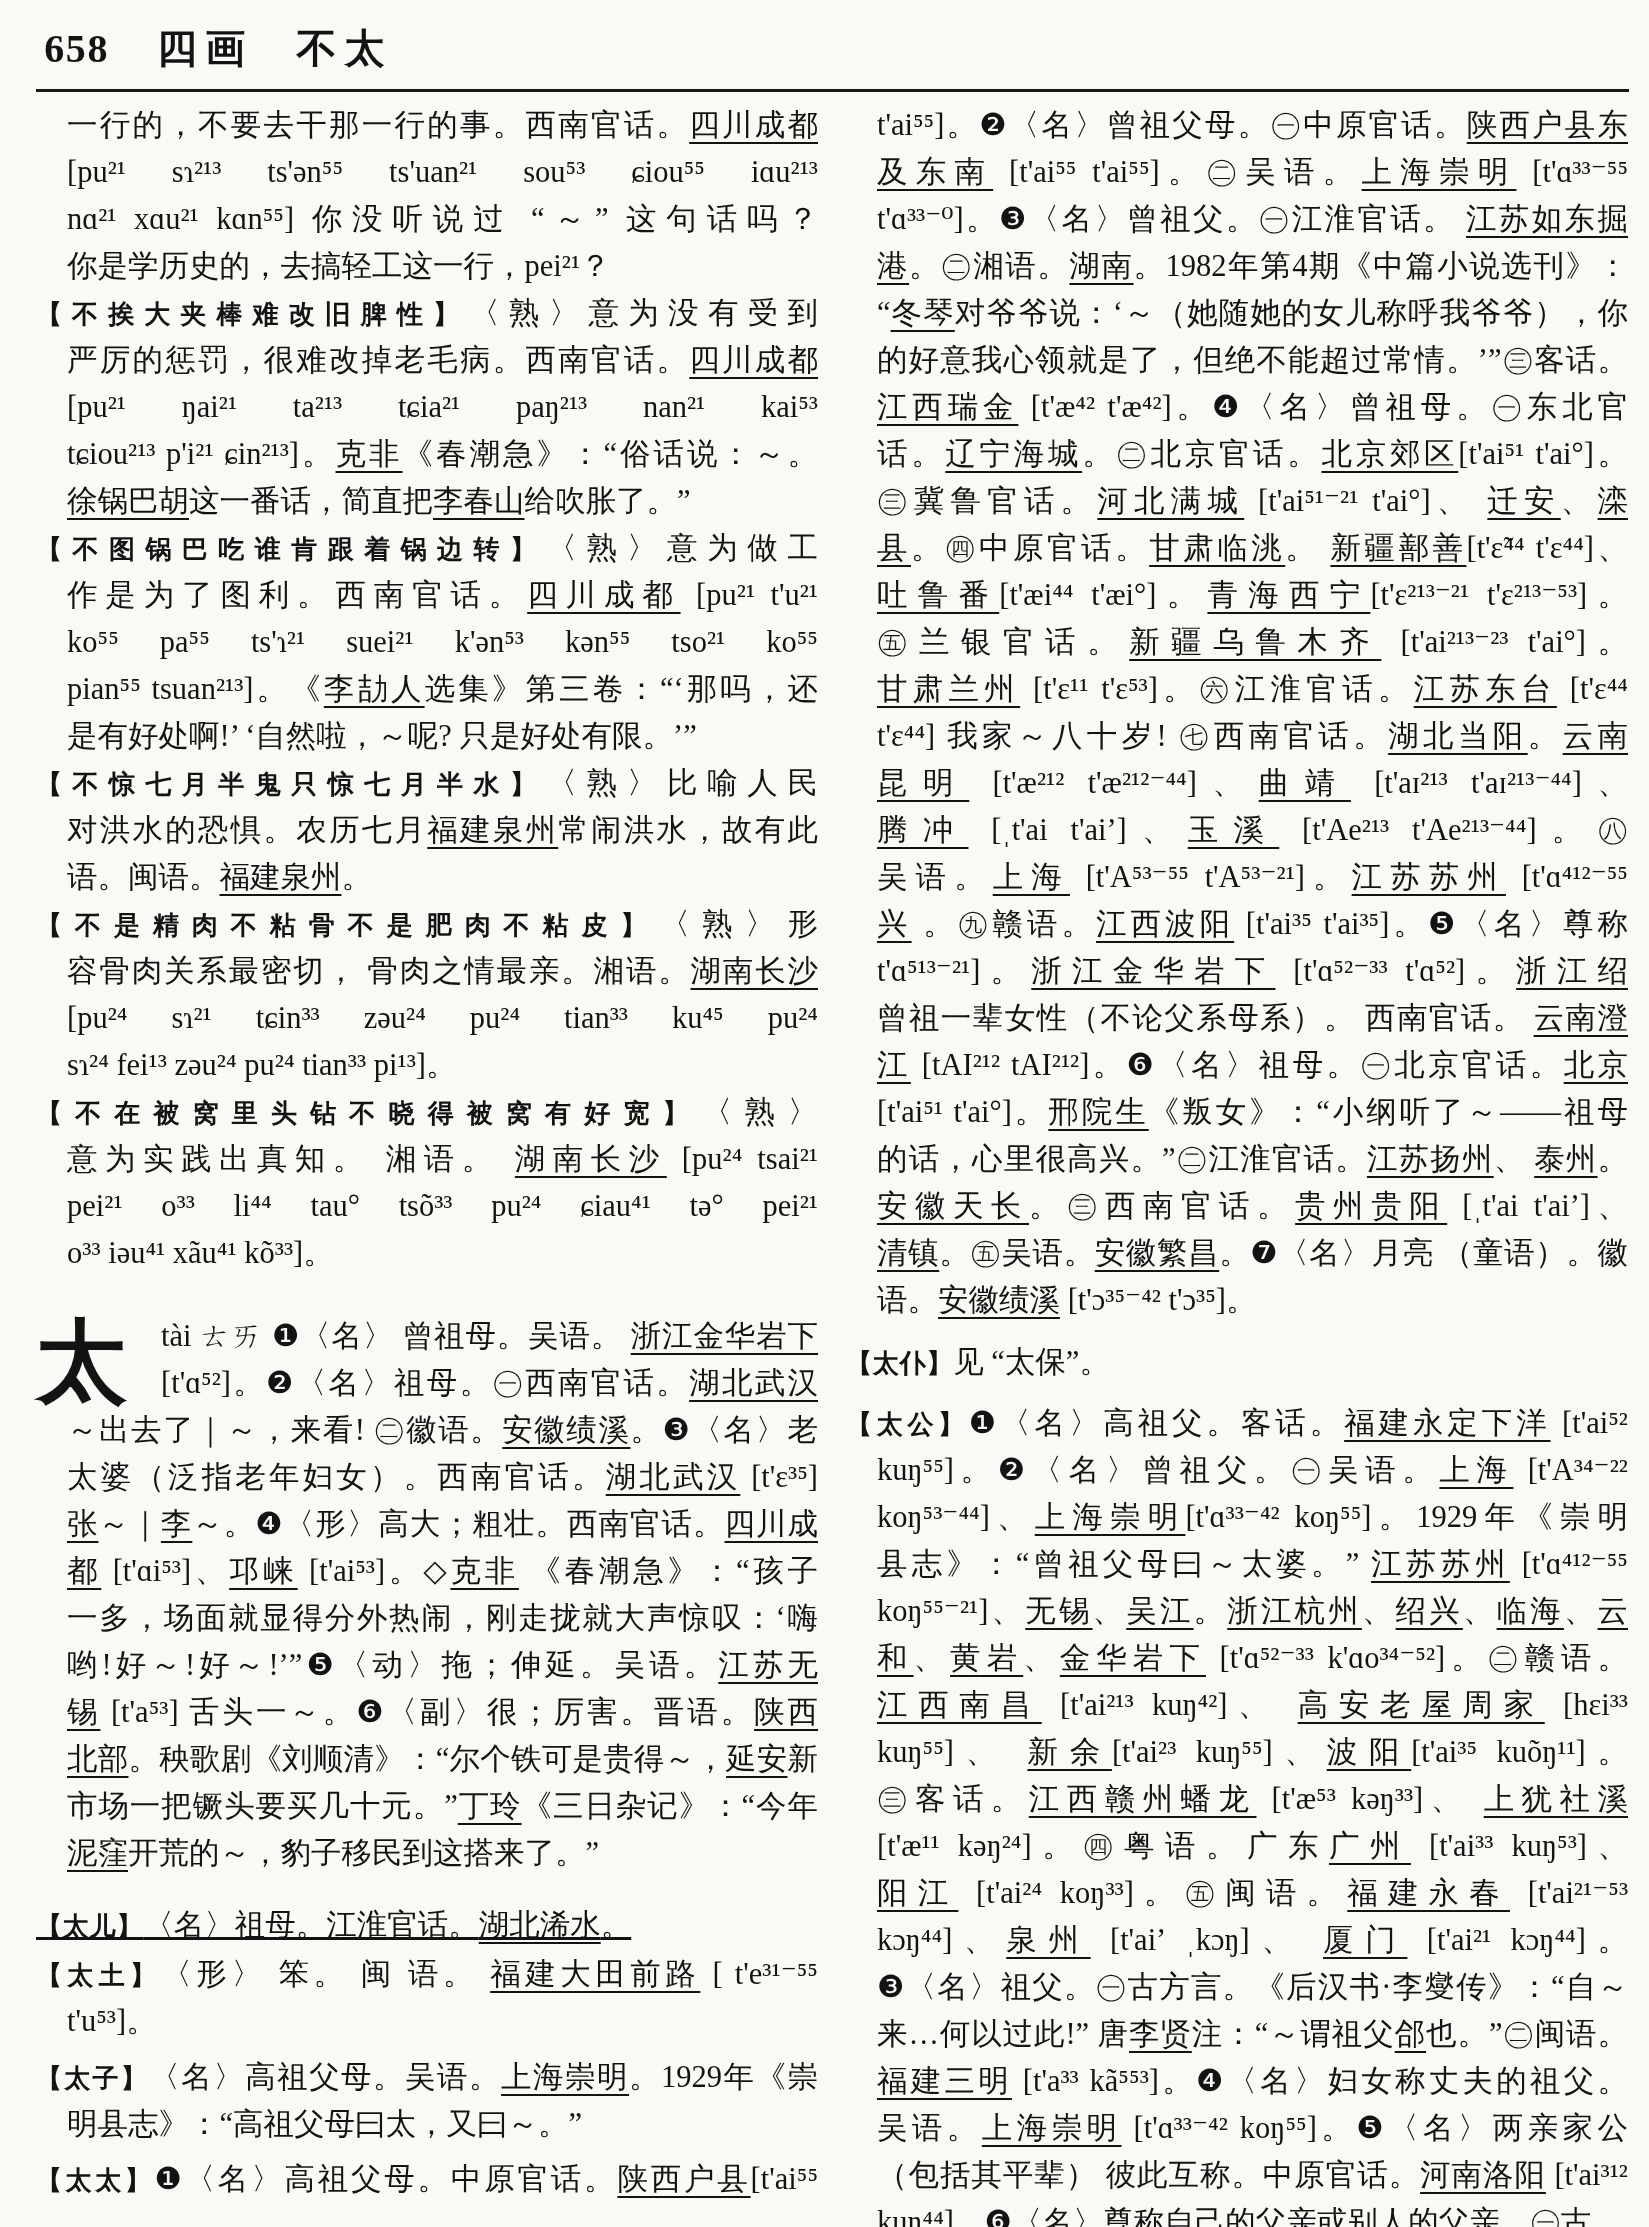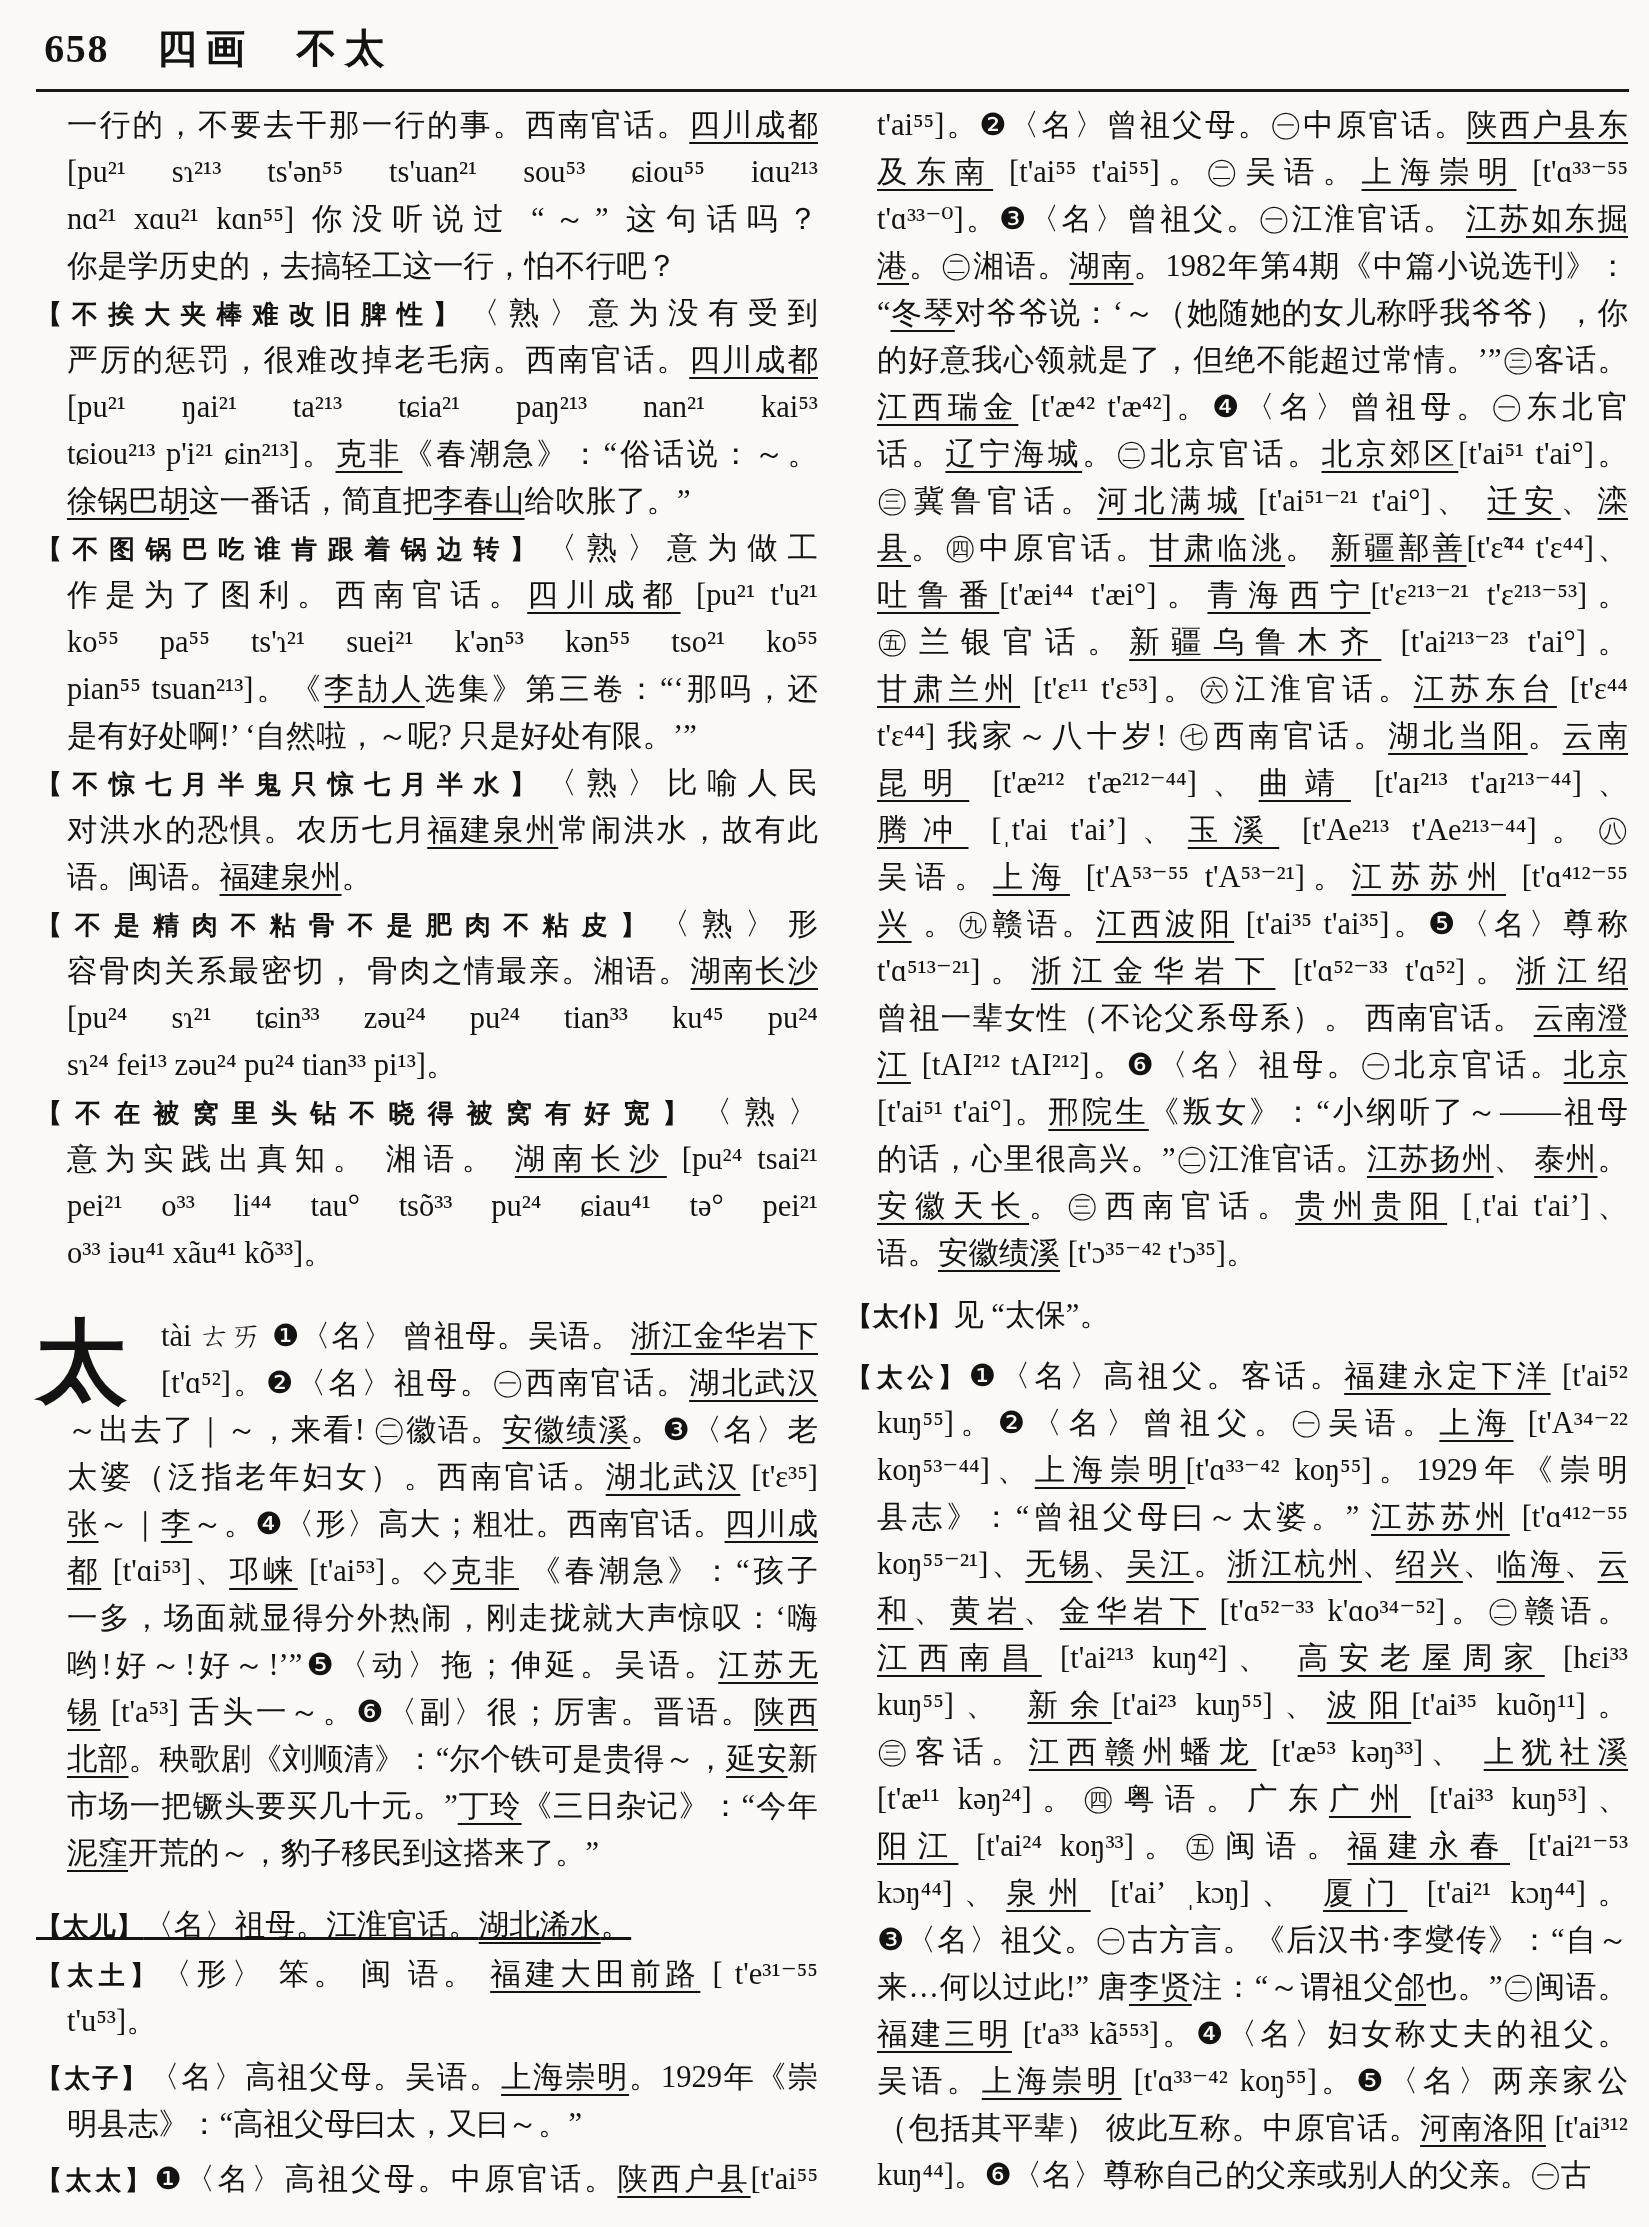--- a/index.html
+++ b/index.html
@@ -51,21 +51,21 @@
     <span class="num">658</span>
     <span class="sect">四画</span>
     <span class="range">不太</span>
   </div>
   <div class="cols">
     <div class="col">
         <div class="block">
           <div class="line cont">一行的，不要去干那一行的事。西南官话。<u>四川成都</u></div>
           <div class="line cont">[pu²¹ sɿ²¹³ ts'ən⁵⁵ ts'uan²¹ sou⁵³ ɕiou⁵⁵ iɑu²¹³</div>
           <div class="line cont">nɑ²¹ xɑu²¹ kɑn⁵⁵] 你没听说过 “～” 这句话吗？</div>
-          <div class="line cont end">你是学历史的，去搞轻工这一行，怕不行吧？</div>
+          <div class="line cont end">你是学历史的，去搞轻工这一行，pei²¹？</div>
         </div>
         <div class="block">
           <div class="line first"><span class="hw">【不挨大夹棒难改旧脾性】</span>〈熟〉意为没有受到</div>
           <div class="line cont">严厉的惩罚，很难改掉老毛病。西南官话。<u>四川成都</u></div>
           <div class="line cont">[pu²¹ ŋai²¹ ta²¹³ tɕia²¹ paŋ²¹³ nan²¹ kai⁵³</div>
           <div class="line cont">tɕiou²¹³ p'i²¹ ɕin²¹³]。<u>克非</u>《春潮急》：“俗话说：～。</div>
           <div class="line cont end"><u>徐锅巴胡</u>这一番话，简直把<u>李春山</u>给吹胀了。”</div>
         </div>
         <div class="block">
           <div class="line first"><span class="hw">【不图锅巴吃谁肯跟着锅边转】</span>〈熟〉意为做工</div>
@@ -140,20 +140,21 @@
           <div class="line cont"><u>昆明</u> [t'æ²¹² t'æ²¹²⁻⁴⁴]、<u>曲靖</u> [t'aɪ²¹³ t'aɪ²¹³⁻⁴⁴]、</div>
           <div class="line cont"><u>腾冲</u> [ˌt'ai t'aiʼ]、<u>玉溪</u> [t'Ae²¹³ t'Ae²¹³⁻⁴⁴]。㊇</div>
           <div class="line cont">吴语。<u>上海</u> [t'A⁵³⁻⁵⁵ t'A⁵³⁻²¹]。<u>江苏苏州</u> [t'ɑ⁴¹²⁻⁵⁵</div>
           <div class="line cont"><u>兴</u> 。㊈赣语。<u>江西波阳</u> [t'ai³⁵ t'ai³⁵]。❺〈名〉尊称</div>
           <div class="line cont">t'ɑ⁵¹³⁻²¹]。<u>浙江金华岩下</u> [t'ɑ⁵²⁻³³ t'ɑ⁵²]。<u>浙江绍</u></div>
           <div class="line cont">曾祖一辈女性（不论父系母系）。 西南官话。 <u>云南澄</u></div>
           <div class="line cont"><u>江</u> [tAI²¹² tAI²¹²]。❻〈名〉祖母。㊀北京官话。<u>北京</u></div>
           <div class="line cont">[t'ai⁵¹ t'ai°]。<u>邢院生</u>《叛女》：“小纲听了～——祖母</div>
           <div class="line cont">的话，心里很高兴。”㊁江淮官话。<u>江苏扬州</u>、 <u>泰州</u>。</div>
           <div class="line cont"><u>安徽天长</u>。㊂西南官话。<u>贵州贵阳</u>  [ˌt'ai  t'aiʼ]、</div>
+          <div class="line cont"><u>清镇</u>。㊄吴语。<u>安徽繁昌</u>。❼〈名〉月亮 （童语）。徽</div>
           <div class="line cont end">语。<u>安徽绩溪</u> [t'ɔ³⁵⁻⁴² t'ɔ³⁵]。</div>
         </div>
         <div class="block" style="margin-top: 15px;">
           <div class="line first end"><span class="hw">【太仆】</span>见 “太保”。</div>
         </div>
         <div class="block" style="margin-top: 13.2px;">
           <div class="line first"><span class="hw">【太公】</span>❶〈名〉高祖父。客话。<u>福建永定下洋</u> [t'ai⁵²</div>
           <div class="line cont">kuŋ⁵⁵]。❷〈名〉曾祖父。㊀吴语。<u>上海</u>  [t'A³⁴⁻²²</div>
           <div class="line cont">koŋ⁵³⁻⁴⁴]、<u>上海崇明</u>[t'ɑ³³⁻⁴² koŋ⁵⁵]。1929年《崇明</div>
           <div class="line cont">县志》：“曾祖父母曰～太婆。” <u>江苏苏州</u> [t'ɑ⁴¹²⁻⁵⁵</div>

